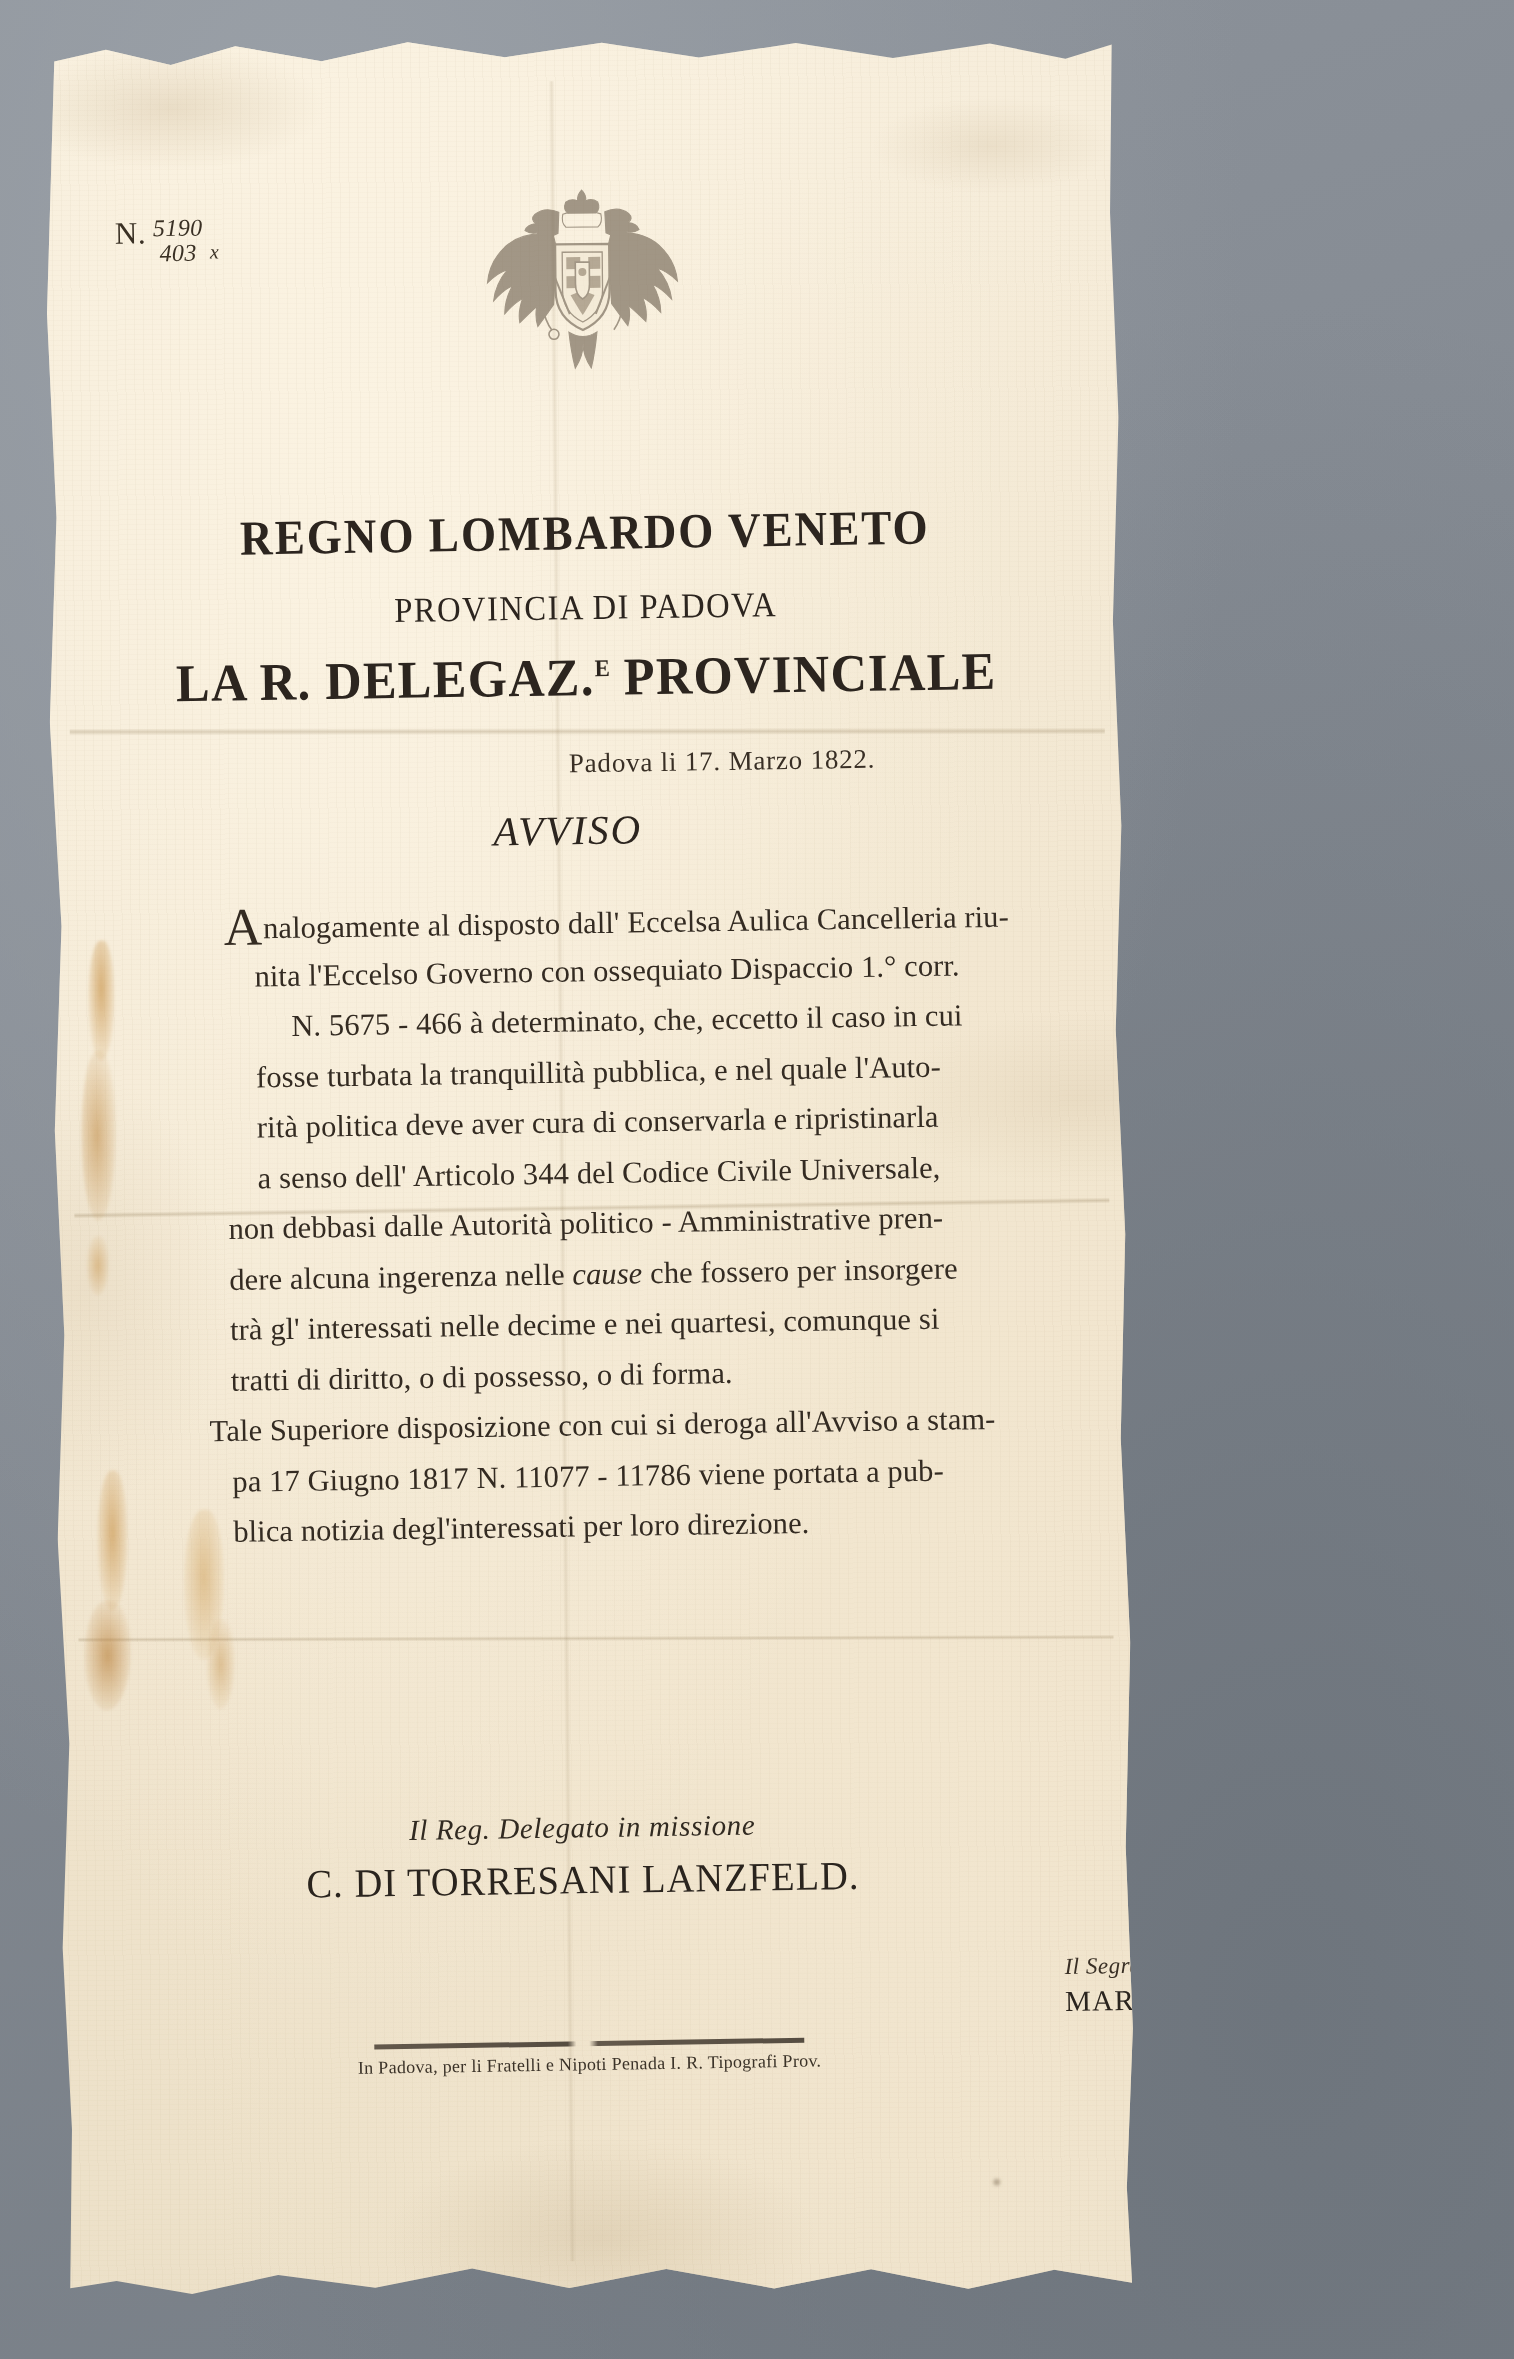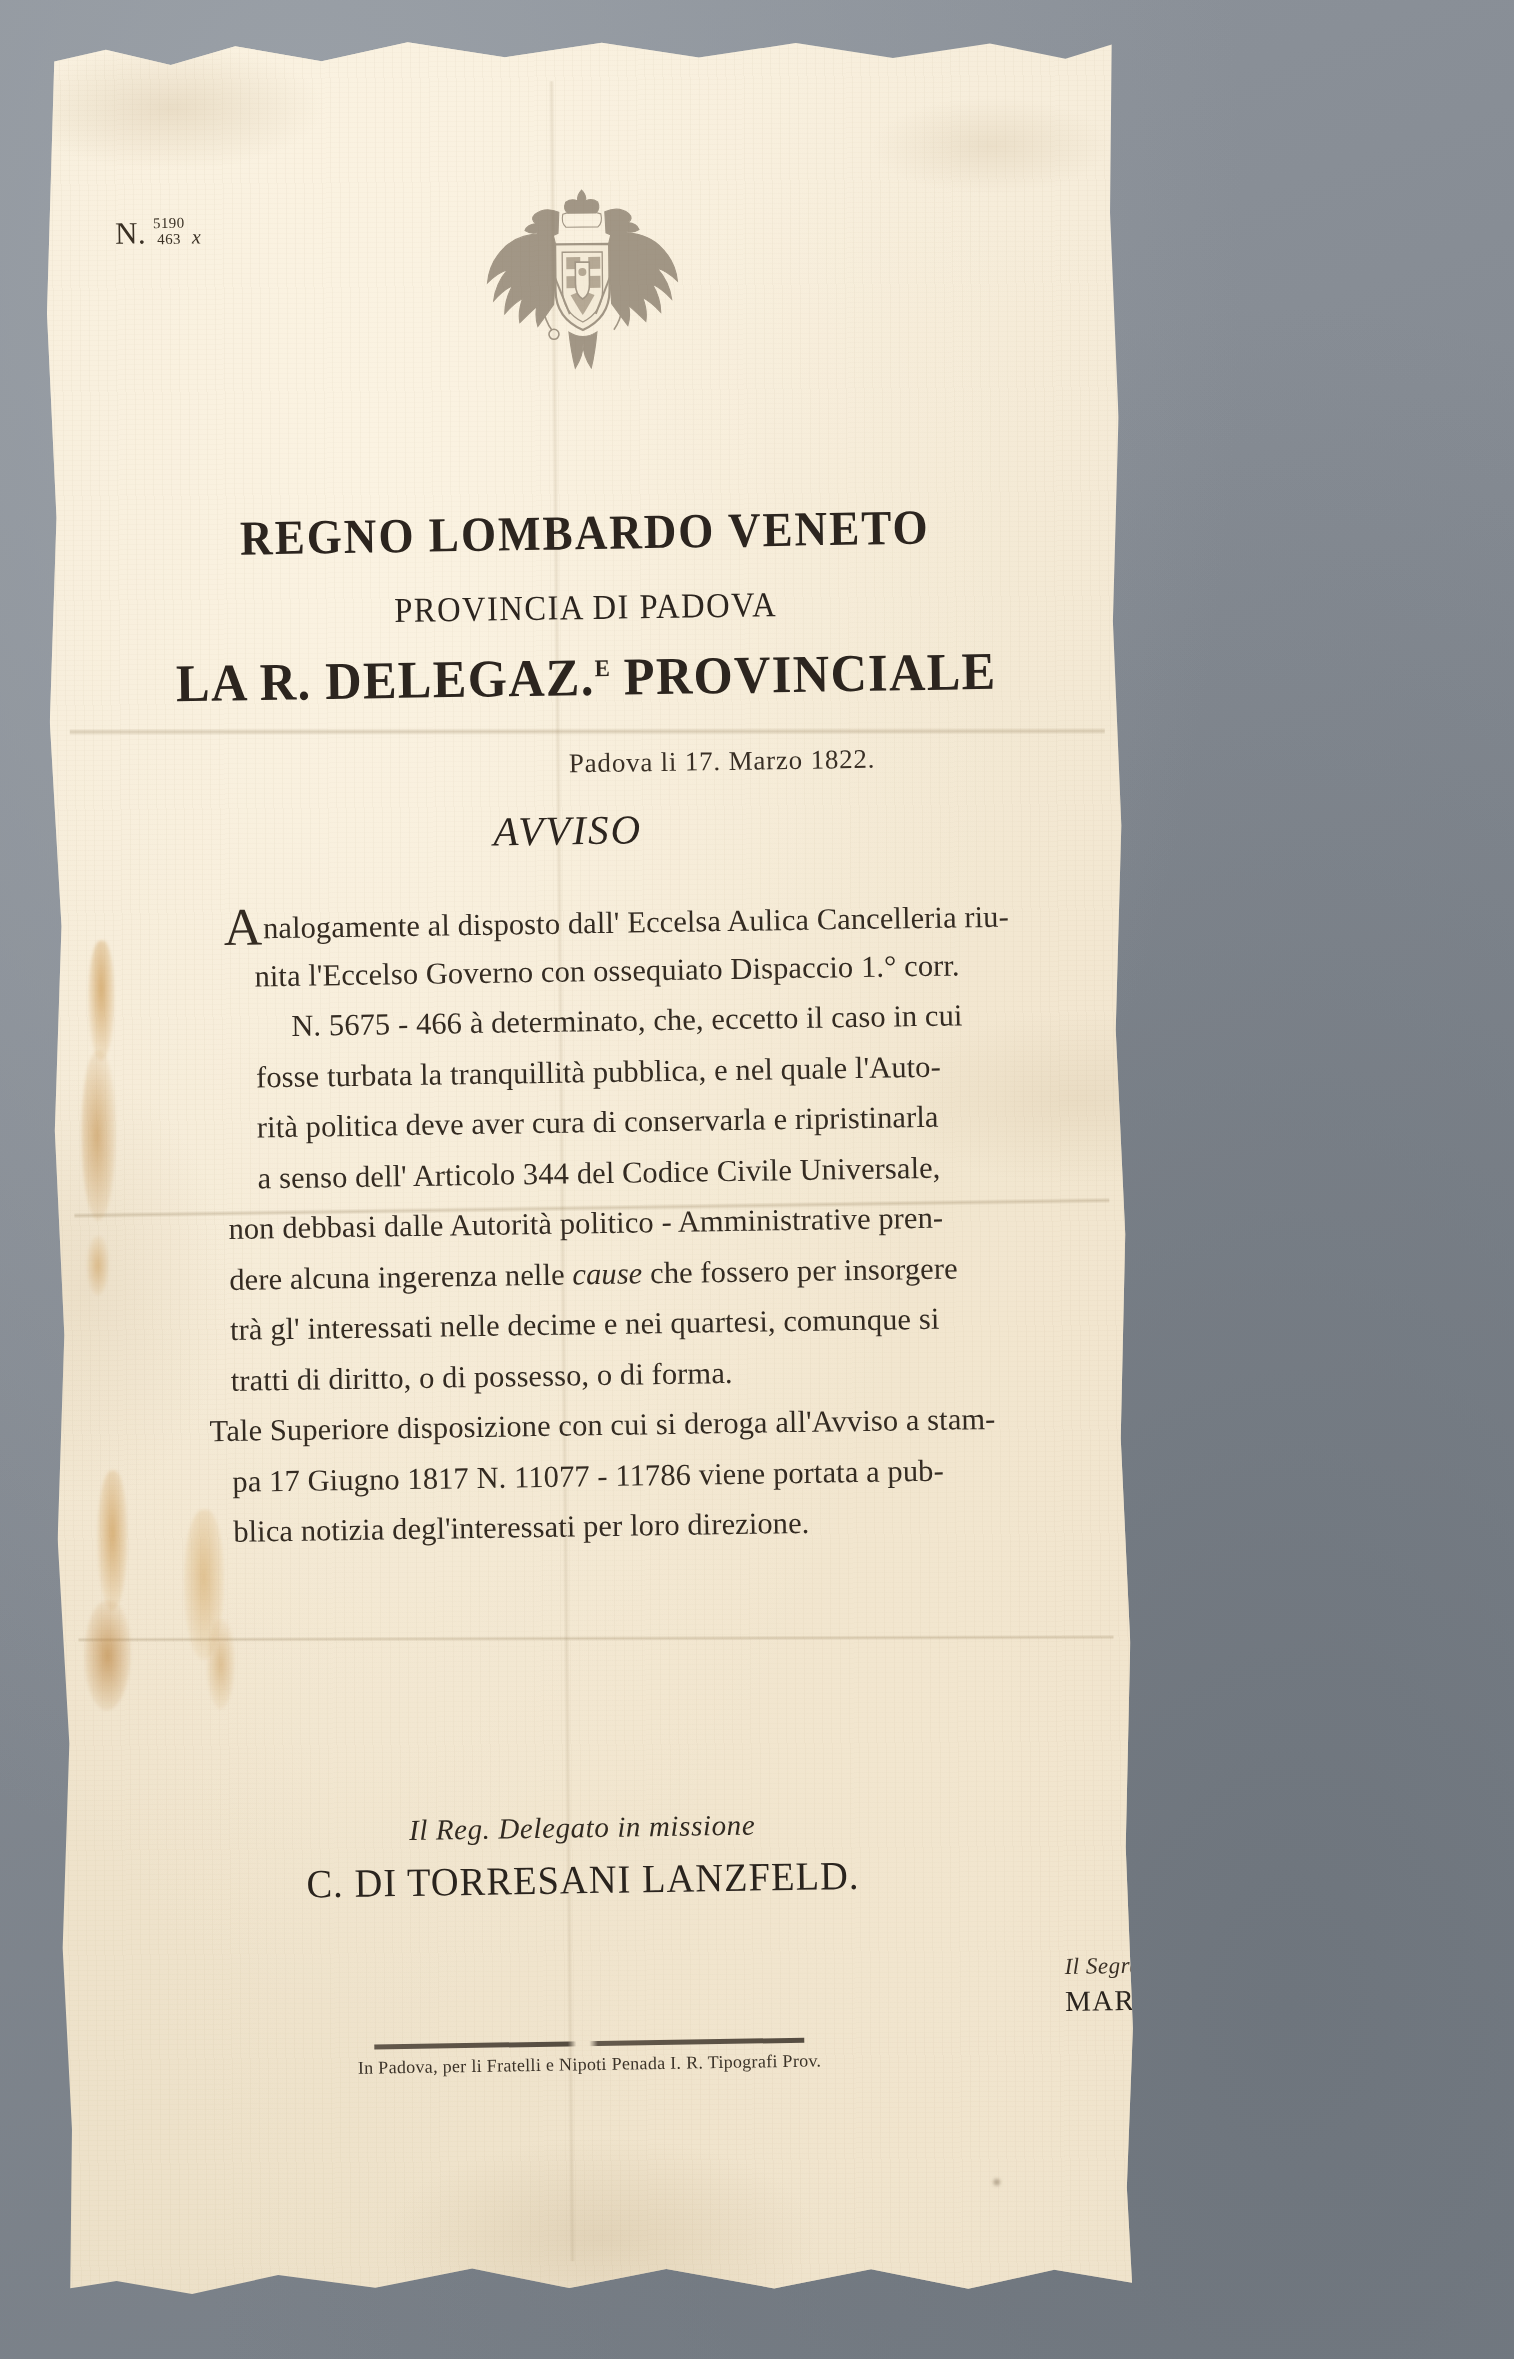--- a/index.html
+++ b/index.html
@@ -123,23 +123,24 @@
     color: #3b3226;
     display: flex;
     align-items: flex-start;
     gap: 7px;
     transform: rotate(-.3deg);
   }
   .ref-number .frac {
     display: inline-flex;
     flex-direction: column;
     align-items: center;
-    font-size: 15px;
+    font-size: 24px;
     line-height: 1.04;
     margin-top: 1px;
+    font-style: italic;
   }
   .ref-number .frac .num { letter-spacing: .4px; }
   .ref-number .frac .den { letter-spacing: .4px; }
   .ref-number .suffix {
     font-size: 20px;
     align-self: flex-end;
     margin-bottom: 2px;
     font-style: italic;
   }
 
@@ -328,21 +329,21 @@
   <div class="stain" style="left:128px; top:1470px; width:40px; height:150px; background:radial-gradient(ellipse at 50% 45%, rgba(200,146,66,.45), rgba(200,146,66,.04) 78%);"></div>
   <div class="stain" style="left:150px; top:1580px; width:28px; height:90px; background:radial-gradient(ellipse at 50% 50%, rgba(190,133,55,.40), rgba(190,133,55,.03) 76%);"></div>
   <div class="stain" style="left:930px; top:2145px; width:10px; height:10px; background:radial-gradient(circle, rgba(90,72,48,.55), rgba(90,72,48,0) 70%);"></div>
 
   <div id="content">
 
     <div class="ref-number">
       <span>N.</span>
       <span class="frac">
         <span class="num">5190</span>
-        <span class="den">463</span>
+        <span class="den">403</span>
       </span>
       <span class="suffix">x</span>
     </div>
 
     <div class="emblem">
       <svg width="230" height="190" viewBox="0 0 230 190" aria-hidden="true">
         <g fill="#6d6050" stroke="#6d6050" stroke-width="1.1">
 
           <path d="M115 8 q-5 5 -4 11 q-6 -3 -12 1 q-3 7 2 11 l28 0 q5 -4 2 -11 q-6 -4 -12 -1 q1 -6 -4 -11 z"></path>
           <path d="M96 32 q19 -7 38 0 q2 9 -3 13 l-32 0 q-5 -4 -3 -13 z" fill="none"></path>

